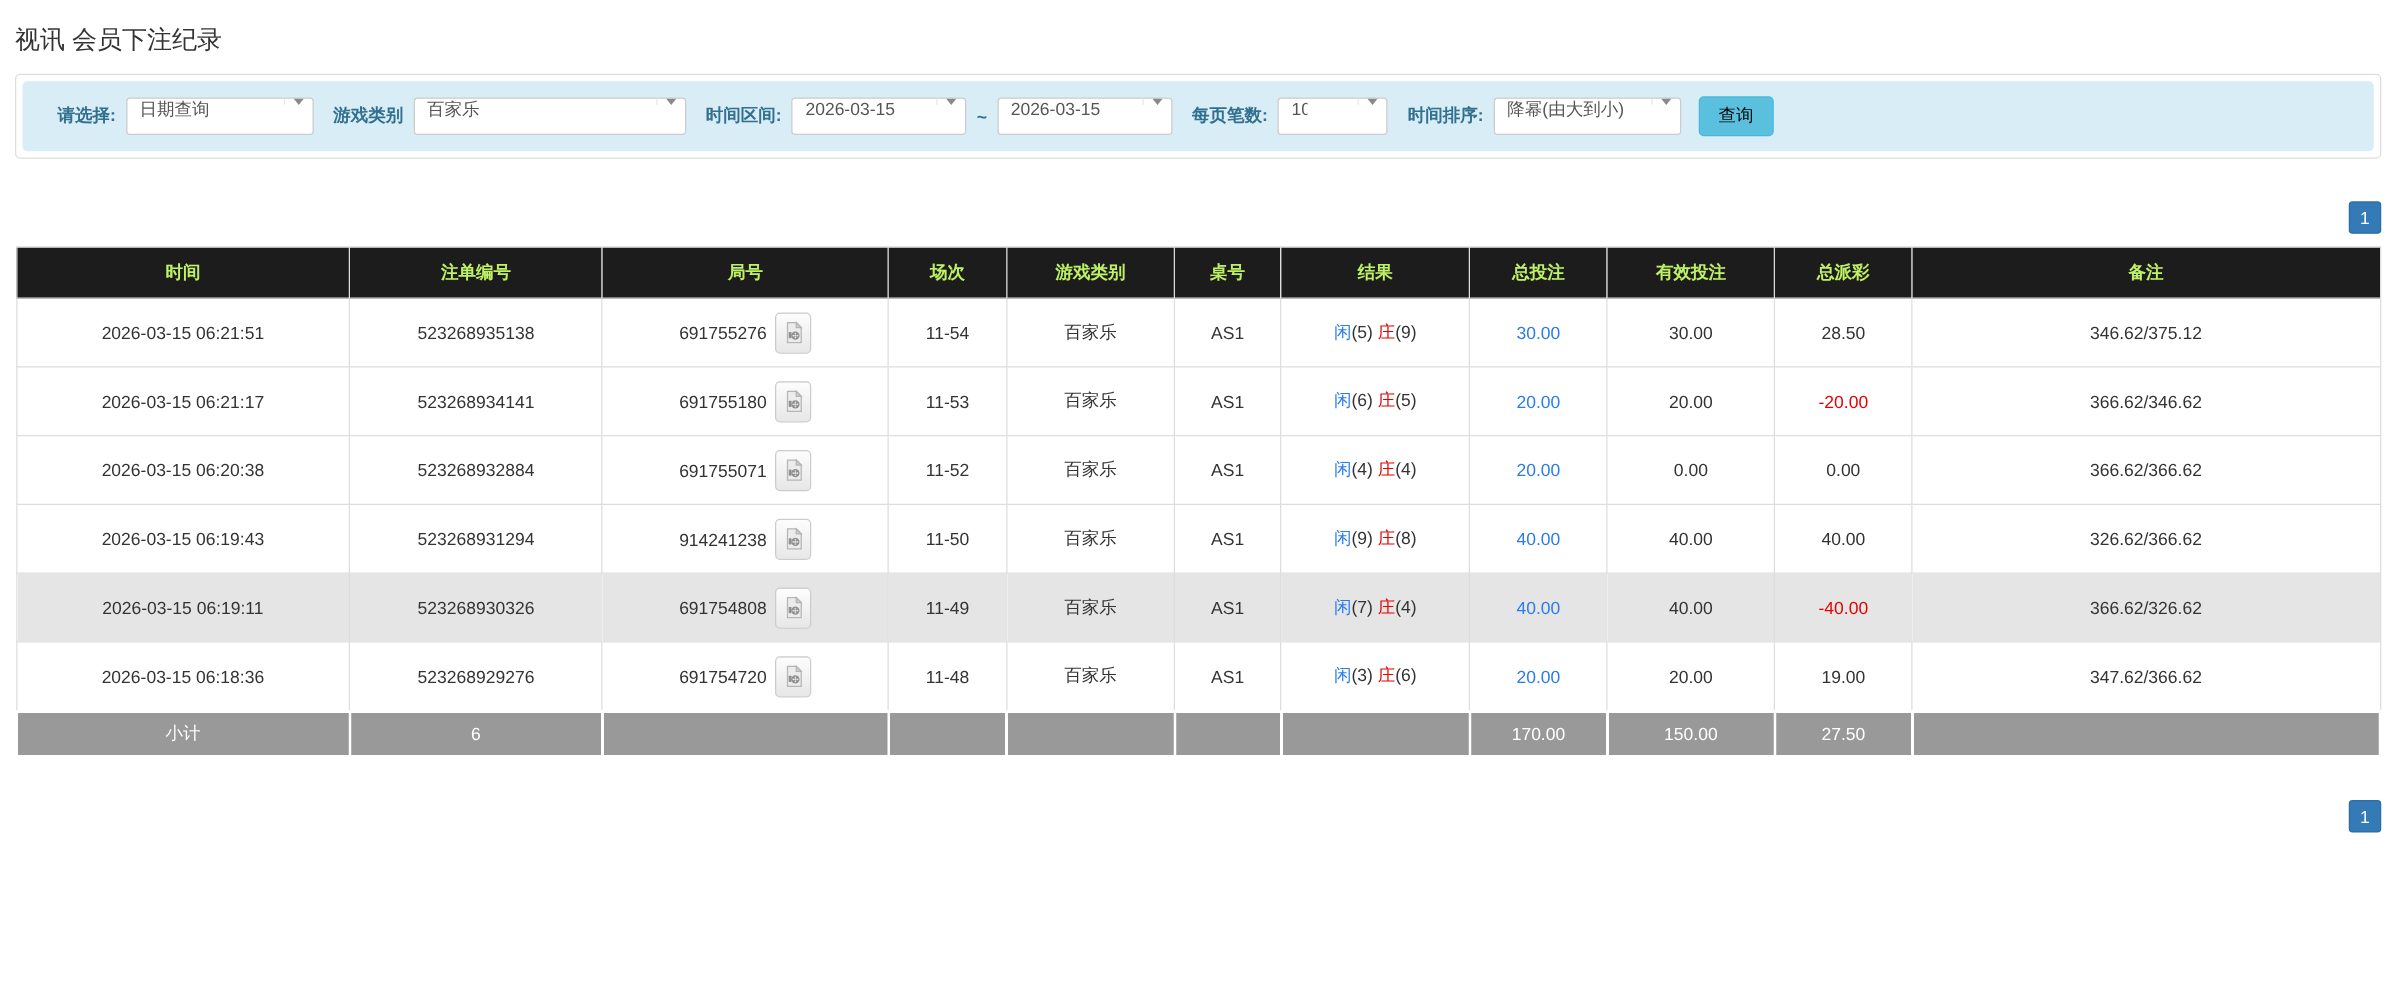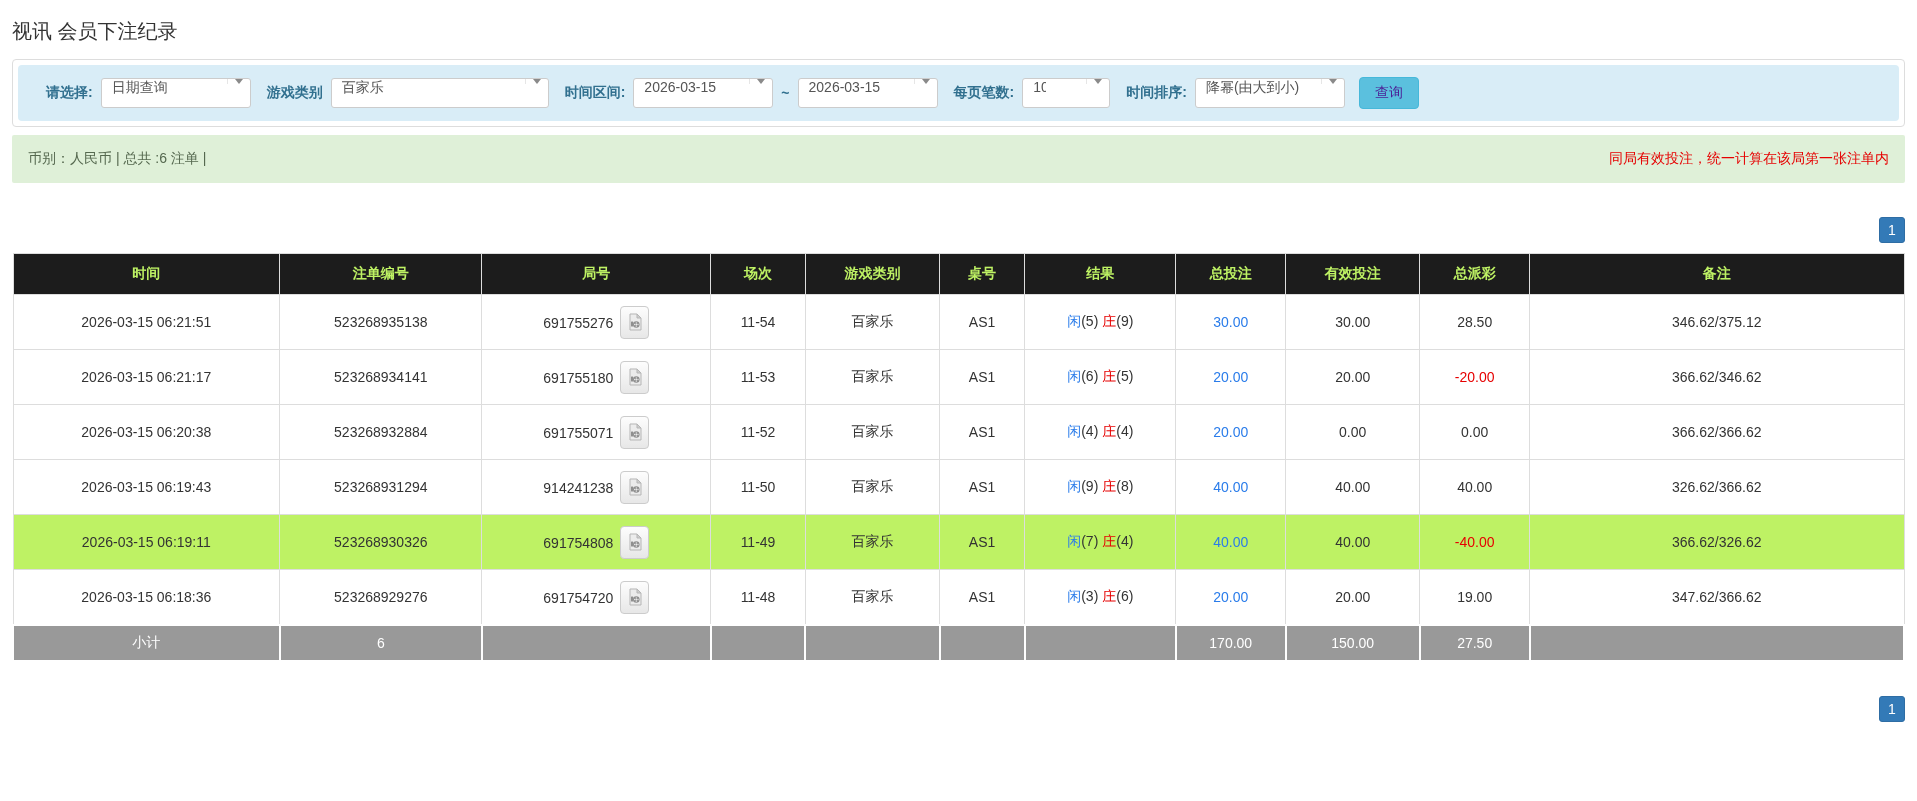--- a/index.html
+++ b/index.html
@@ -9,31 +9,31 @@
   .filter-panel{border:1px solid #ddd;border-radius:4px;background:#fff;padding:5px;}
   .filter-bar{background:#d9edf7;border-radius:4px;padding:12px 12px;display:flex;align-items:center;gap:8px;}
   .flabel{color:#31708f;font-weight:bold;font-size:14px;white-space:nowrap;margin-left:8px;}
   .flabel.first{margin-left:16px;}
   .tilde{color:#31708f;font-weight:bold;font-size:14px;}
   .combo{display:inline-flex;align-items:flex-start;background:#fff;border:1px solid #ccc;border-radius:3px;height:30px;font-size:14px;color:#555;cursor:pointer;box-sizing:border-box;}
   .combo-text{flex:1;display:flex;align-items:center;padding:0 10px;white-space:nowrap;overflow:hidden;}
   .combo-caret{width:22px;display:flex;align-items:center;justify-content:center;border-left:1px solid #e6e6e6;}
   .combo-caret::after{content:"";width:0;height:0;border-left:4px solid transparent;border-right:4px solid transparent;border-top:5px solid #8a8a8a;}
   .w-select{width:150px;} .w-game{width:218px;} .w-date{width:140px;} .w-size{width:88px;gap:40px;} .w-sort{width:150px;}
-  .btn-query{margin-left:6px;background:#5bc0de;border:1px solid #46b8da;color:#4c1d95;font-size:14px;padding:6px 15px;border-radius:4px;cursor:pointer;font-family:inherit;}
+  .btn-query{margin-left:6px;background:#5bc0de;border:1px solid #46b8da;color:#000000;font-size:14px;padding:6px 15px;border-radius:4px;cursor:pointer;font-family:inherit;}
   .summary-bar{margin-top:8px;background:#dff0d8;padding:15px 16px;display:flex;justify-content:space-between;align-items:center;font-size:14px;color:#55684f;border-radius:2px;}
   .note-red{color:#e60000;}
   .pager{display:flex;justify-content:flex-end;}
   .pager.top{margin-top:34px;margin-bottom:10px;}
   .pager.bottom{margin-top:34px;}
   .page-btn{min-width:26px;height:26px;background:#337ab7;border:1px solid #2e6da4;border-radius:3px;color:#fff;display:flex;align-items:center;justify-content:center;font-size:14px;cursor:pointer;box-sizing:border-box;padding:0 4px;}
   table.records{width:100%;border-collapse:collapse;table-layout:fixed;font-size:14px;}
   .records th{background:#1c1c1c;color:#bef264;font-weight:bold;padding:11px 6px;border:1px solid #ddd;font-size:14px;text-align:center;}
   .records td{padding:0 6px;height:54px;text-align:center;border:1px solid #ddd;vertical-align:middle;white-space:nowrap;overflow:hidden;background:#fff;}
-  .records tr.hl td{background:#bef264;}
+  .records tr.hl td{background:#e5e5e5;}
   .records .tfoot td{background:#999;color:#fff;border:2px solid #fff;height:34px;}
   .blue-link{color:#2a7cea;cursor:pointer;}
   .neg{color:#e60000;}
   .res-p{color:#2a7cea;} .res-b{color:#e60000;}
   .round-no{vertical-align:middle;}
   .video-btn{display:inline-flex;align-items:center;justify-content:center;width:27px;height:31px;margin-left:7px;vertical-align:middle;border:1px solid #ccc;border-radius:4px;background:linear-gradient(#fdfdfd,#e7e7e7);cursor:pointer;}
 </style>
 </head>
 <body>
 
@@ -75,24 +75,20 @@
       <span class="flabel">时间排序:</span>
       <div class="combo w-sort">
         <span class="combo-text">降幂(由大到小)</span>
         <span class="combo-caret"></span>
       </div>
 
       <button class="btn-query">查询</button>
     </div>
   </div>
 
-  <div class="summary-bar">
-    <span>币别：人民币 | 总共 :6 注单 |</span>
-    <span class="note-red">同局有效投注，统一计算在该局第一张注单内</span>
-  </div>
 
   <div class="pager top">
     <span class="page-btn">1</span>
   </div>
 
   <table class="records">
     <colgroup>
       <col style="width:14.1%">
         <col style="width:10.7%">
         <col style="width:12.1%">

